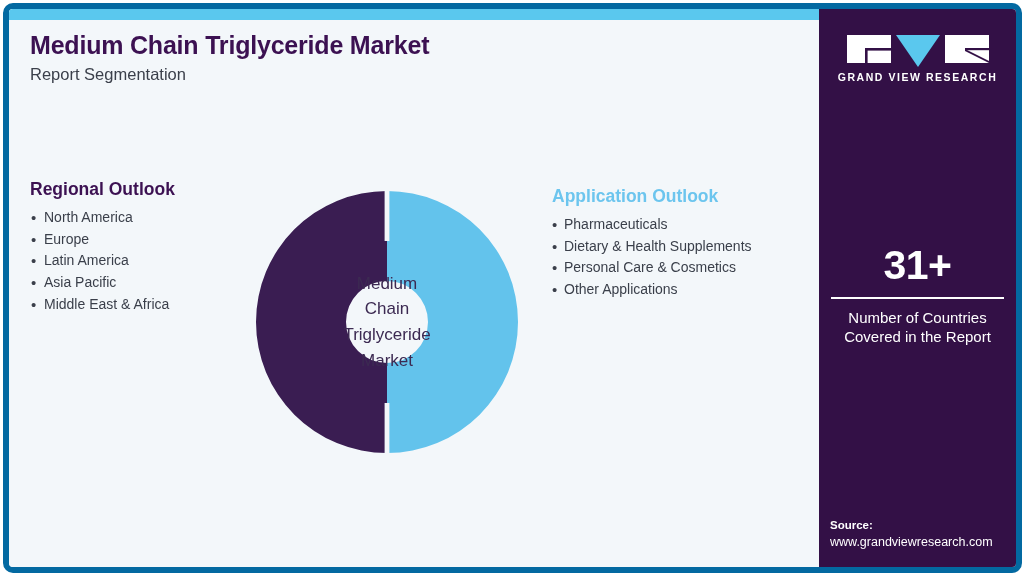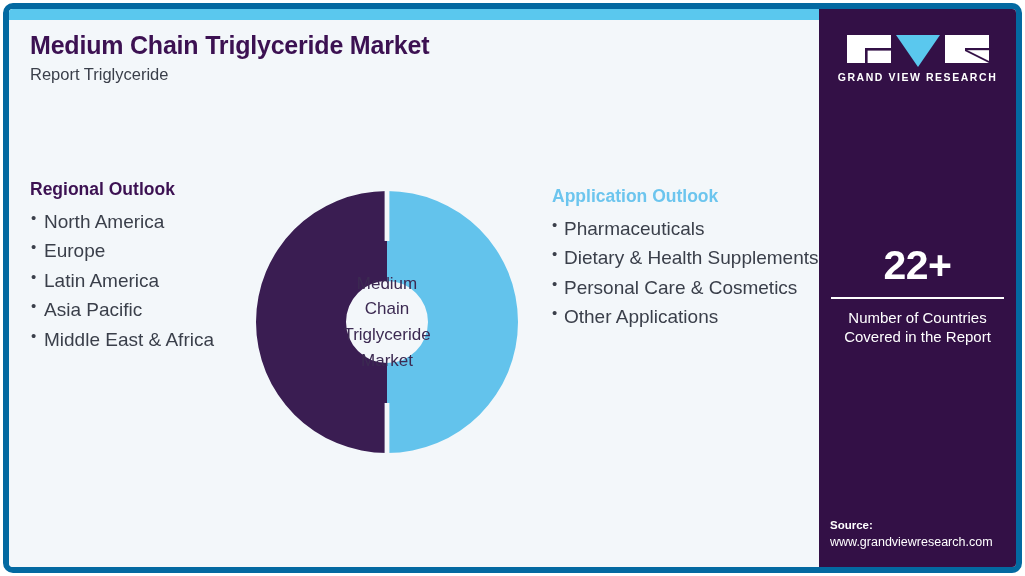--- a/index.html
+++ b/index.html
@@ -89,21 +89,21 @@
     line-height: 1.2;
     margin-bottom: 7px;
   }
 
   .outlook.left  .outlook-heading { color: #3c1152; }
   .outlook.right .outlook-heading { color: #6cc5ee; margin-top: 7px; }
 
   .outlook ul { list-style: none; }
 
   .outlook li {
-    font-size: 19px;
+    font-size: 14px;
     color: #3a3f4a;
     line-height: 1.55;
     white-space: nowrap;
     position: relative;
     padding-left: 14px;
   }
 
   .outlook li::before {
     content: "\2022";
     position: absolute;
@@ -240,21 +240,21 @@
 
 <div id="infographic">
   <div class="card">
 
     <div class="main-region">
 
       <div class="accent-bar"></div>
 
       <div class="header">
         <div class="title">Medium Chain Triglyceride Market</div>
-        <div class="subtitle">Report Triglyceride</div>
+        <div class="subtitle">Report Segmentation</div>
       </div>
 
       <div class="outlook left">
         <div class="outlook-heading">Regional Outlook</div>
         <ul>
           <li>North America</li>
           <li>Europe</li>
           <li>Latin America</li>
           <li>Asia Pacific</li>
           <li>Middle East &amp; Africa</li>
@@ -310,21 +310,21 @@
           <svg width="44" height="28" viewBox="0 0 44 28">
             <rect x="0" y="0" width="44" height="28" fill="#ffffff"></rect>
             <polygon points="20,14 44,26 44,28 20,16" fill="#331046"></polygon>
             <rect x="20" y="13" width="24" height="2.2" fill="#331046"></rect>
           </svg>
         </div>
         <div class="logo-wordmark">GRAND VIEW RESEARCH</div>
       </div>
 
       <div class="stat-block">
-        <div class="stat-value">22+</div>
+        <div class="stat-value">31+</div>
         <div class="stat-rule"></div>
         <div class="stat-caption">
           <span>Number of Countries</span>
           <span>Covered in the Report</span>
         </div>
       </div>
 
       <div class="source-block">
         <div class="source-label">Source:</div>
         <div class="source-url">www.grandviewresearch.com</div>

